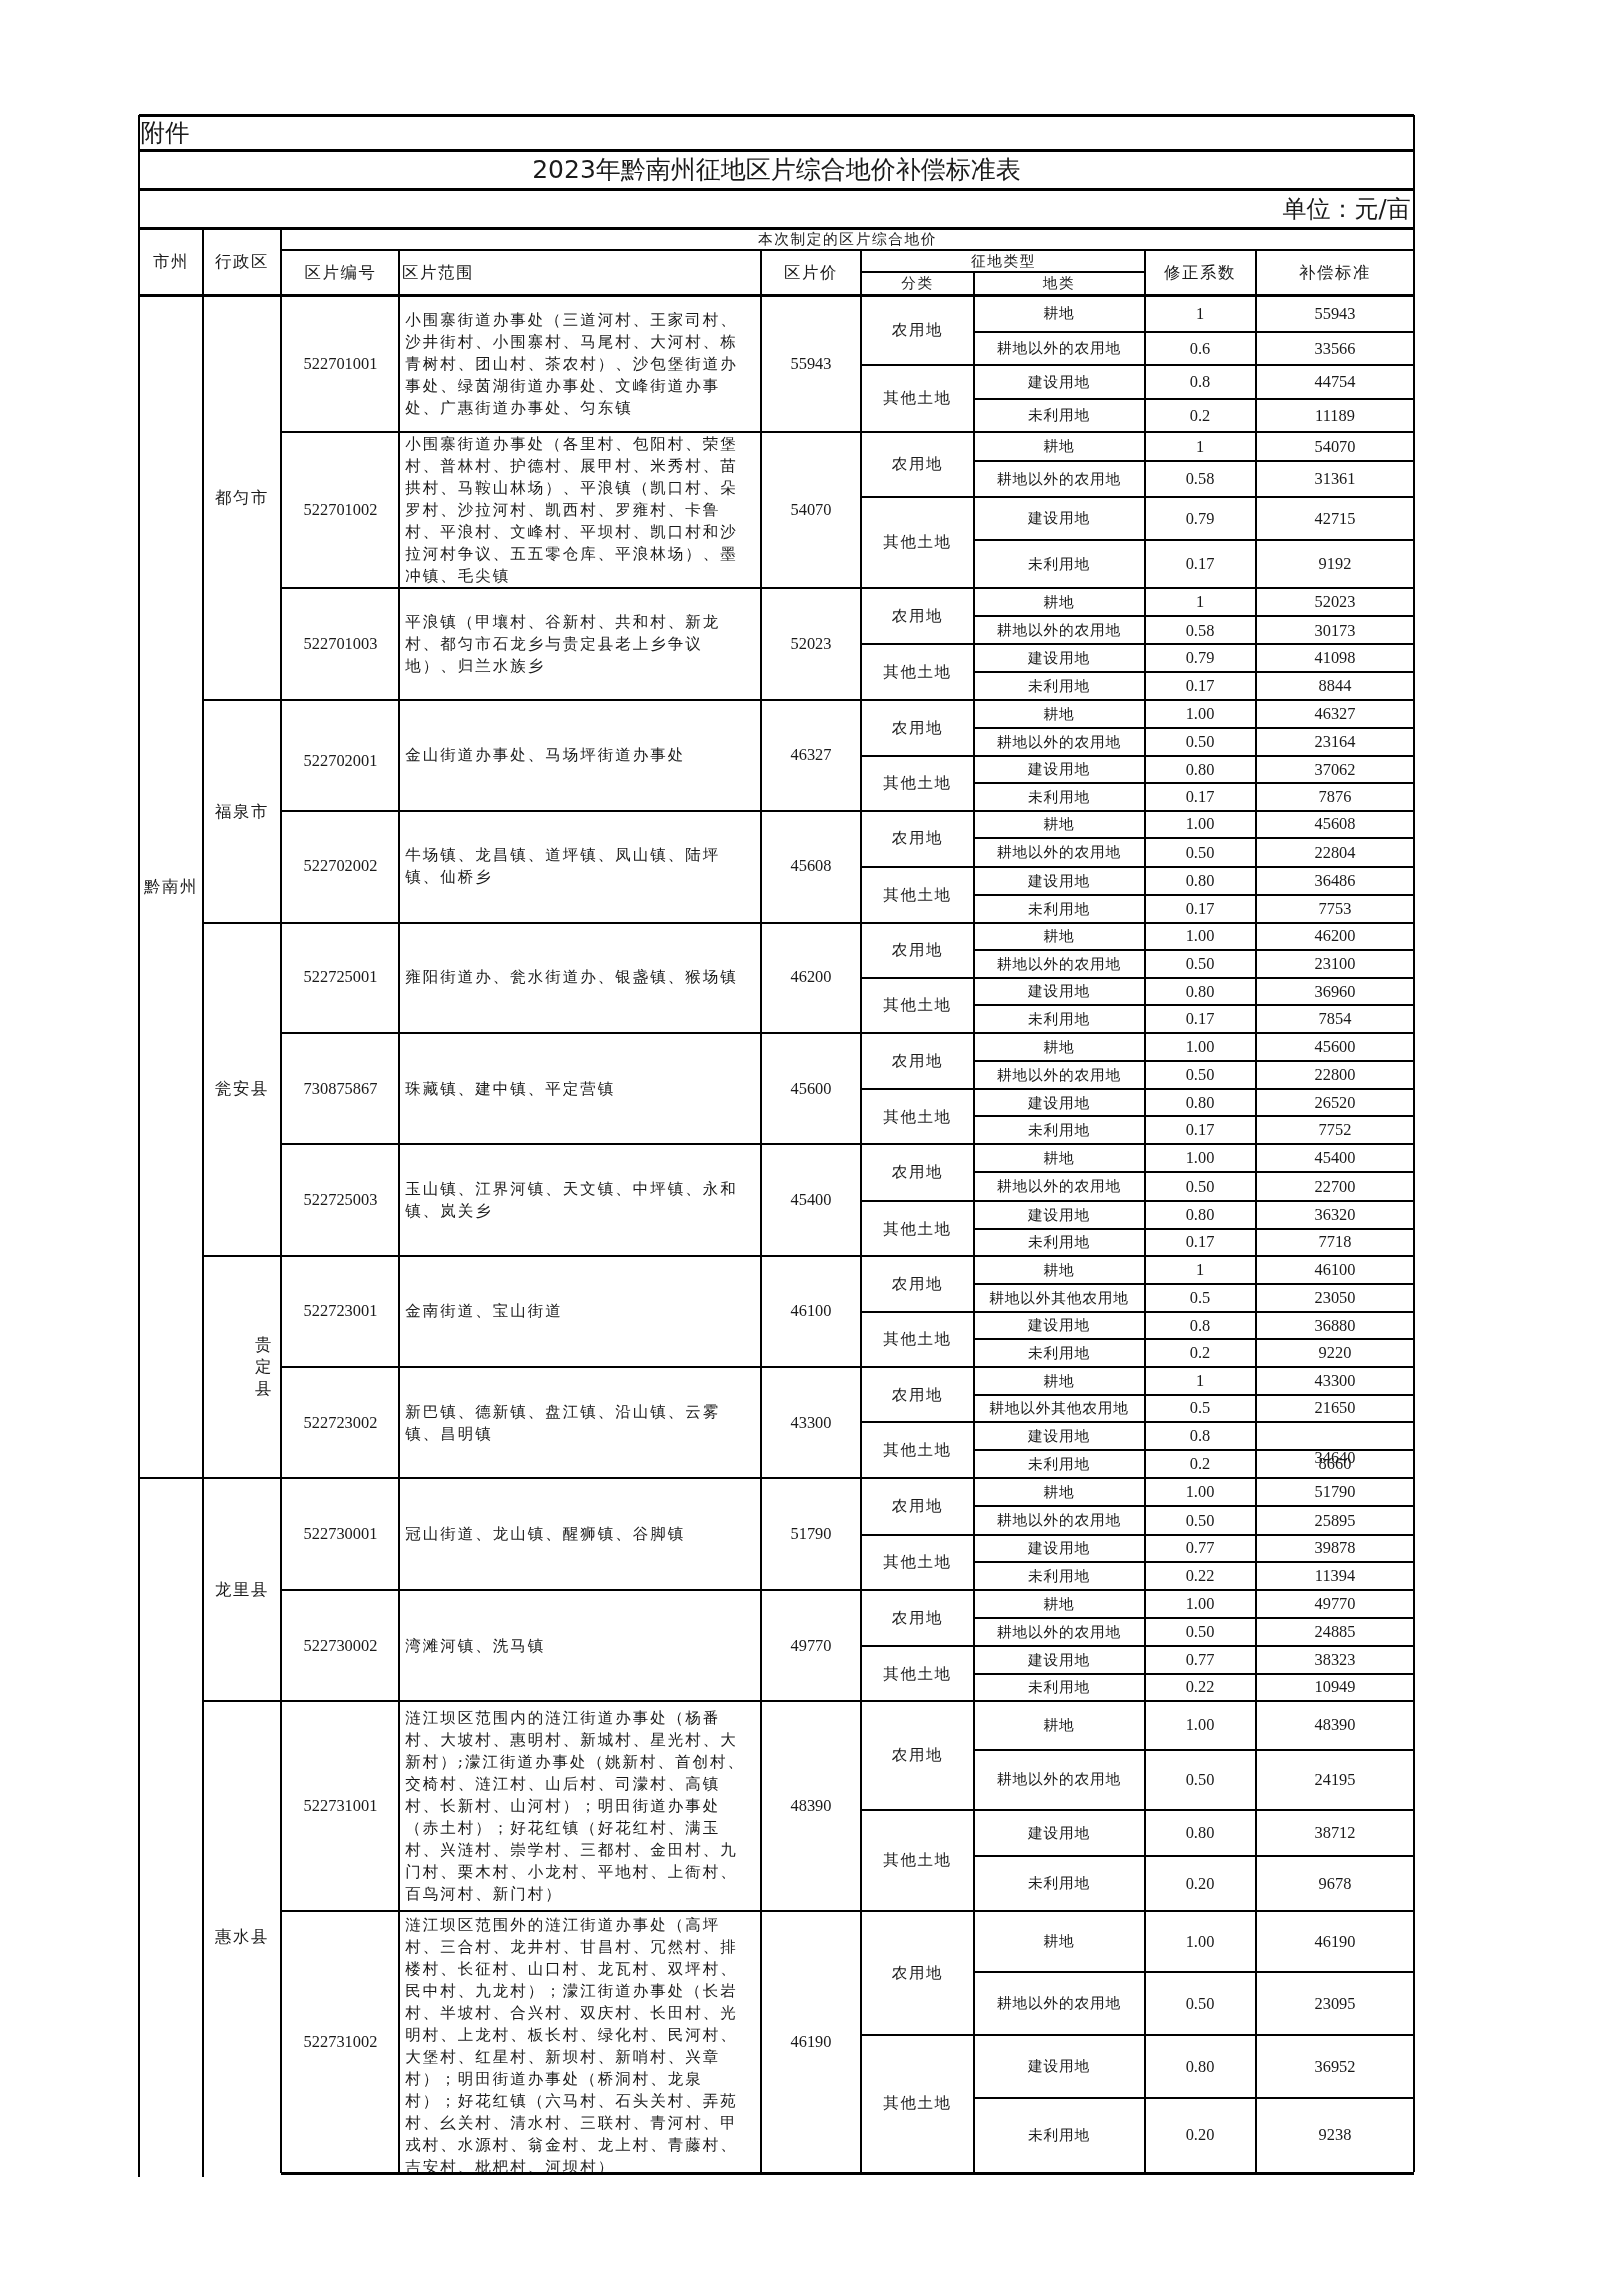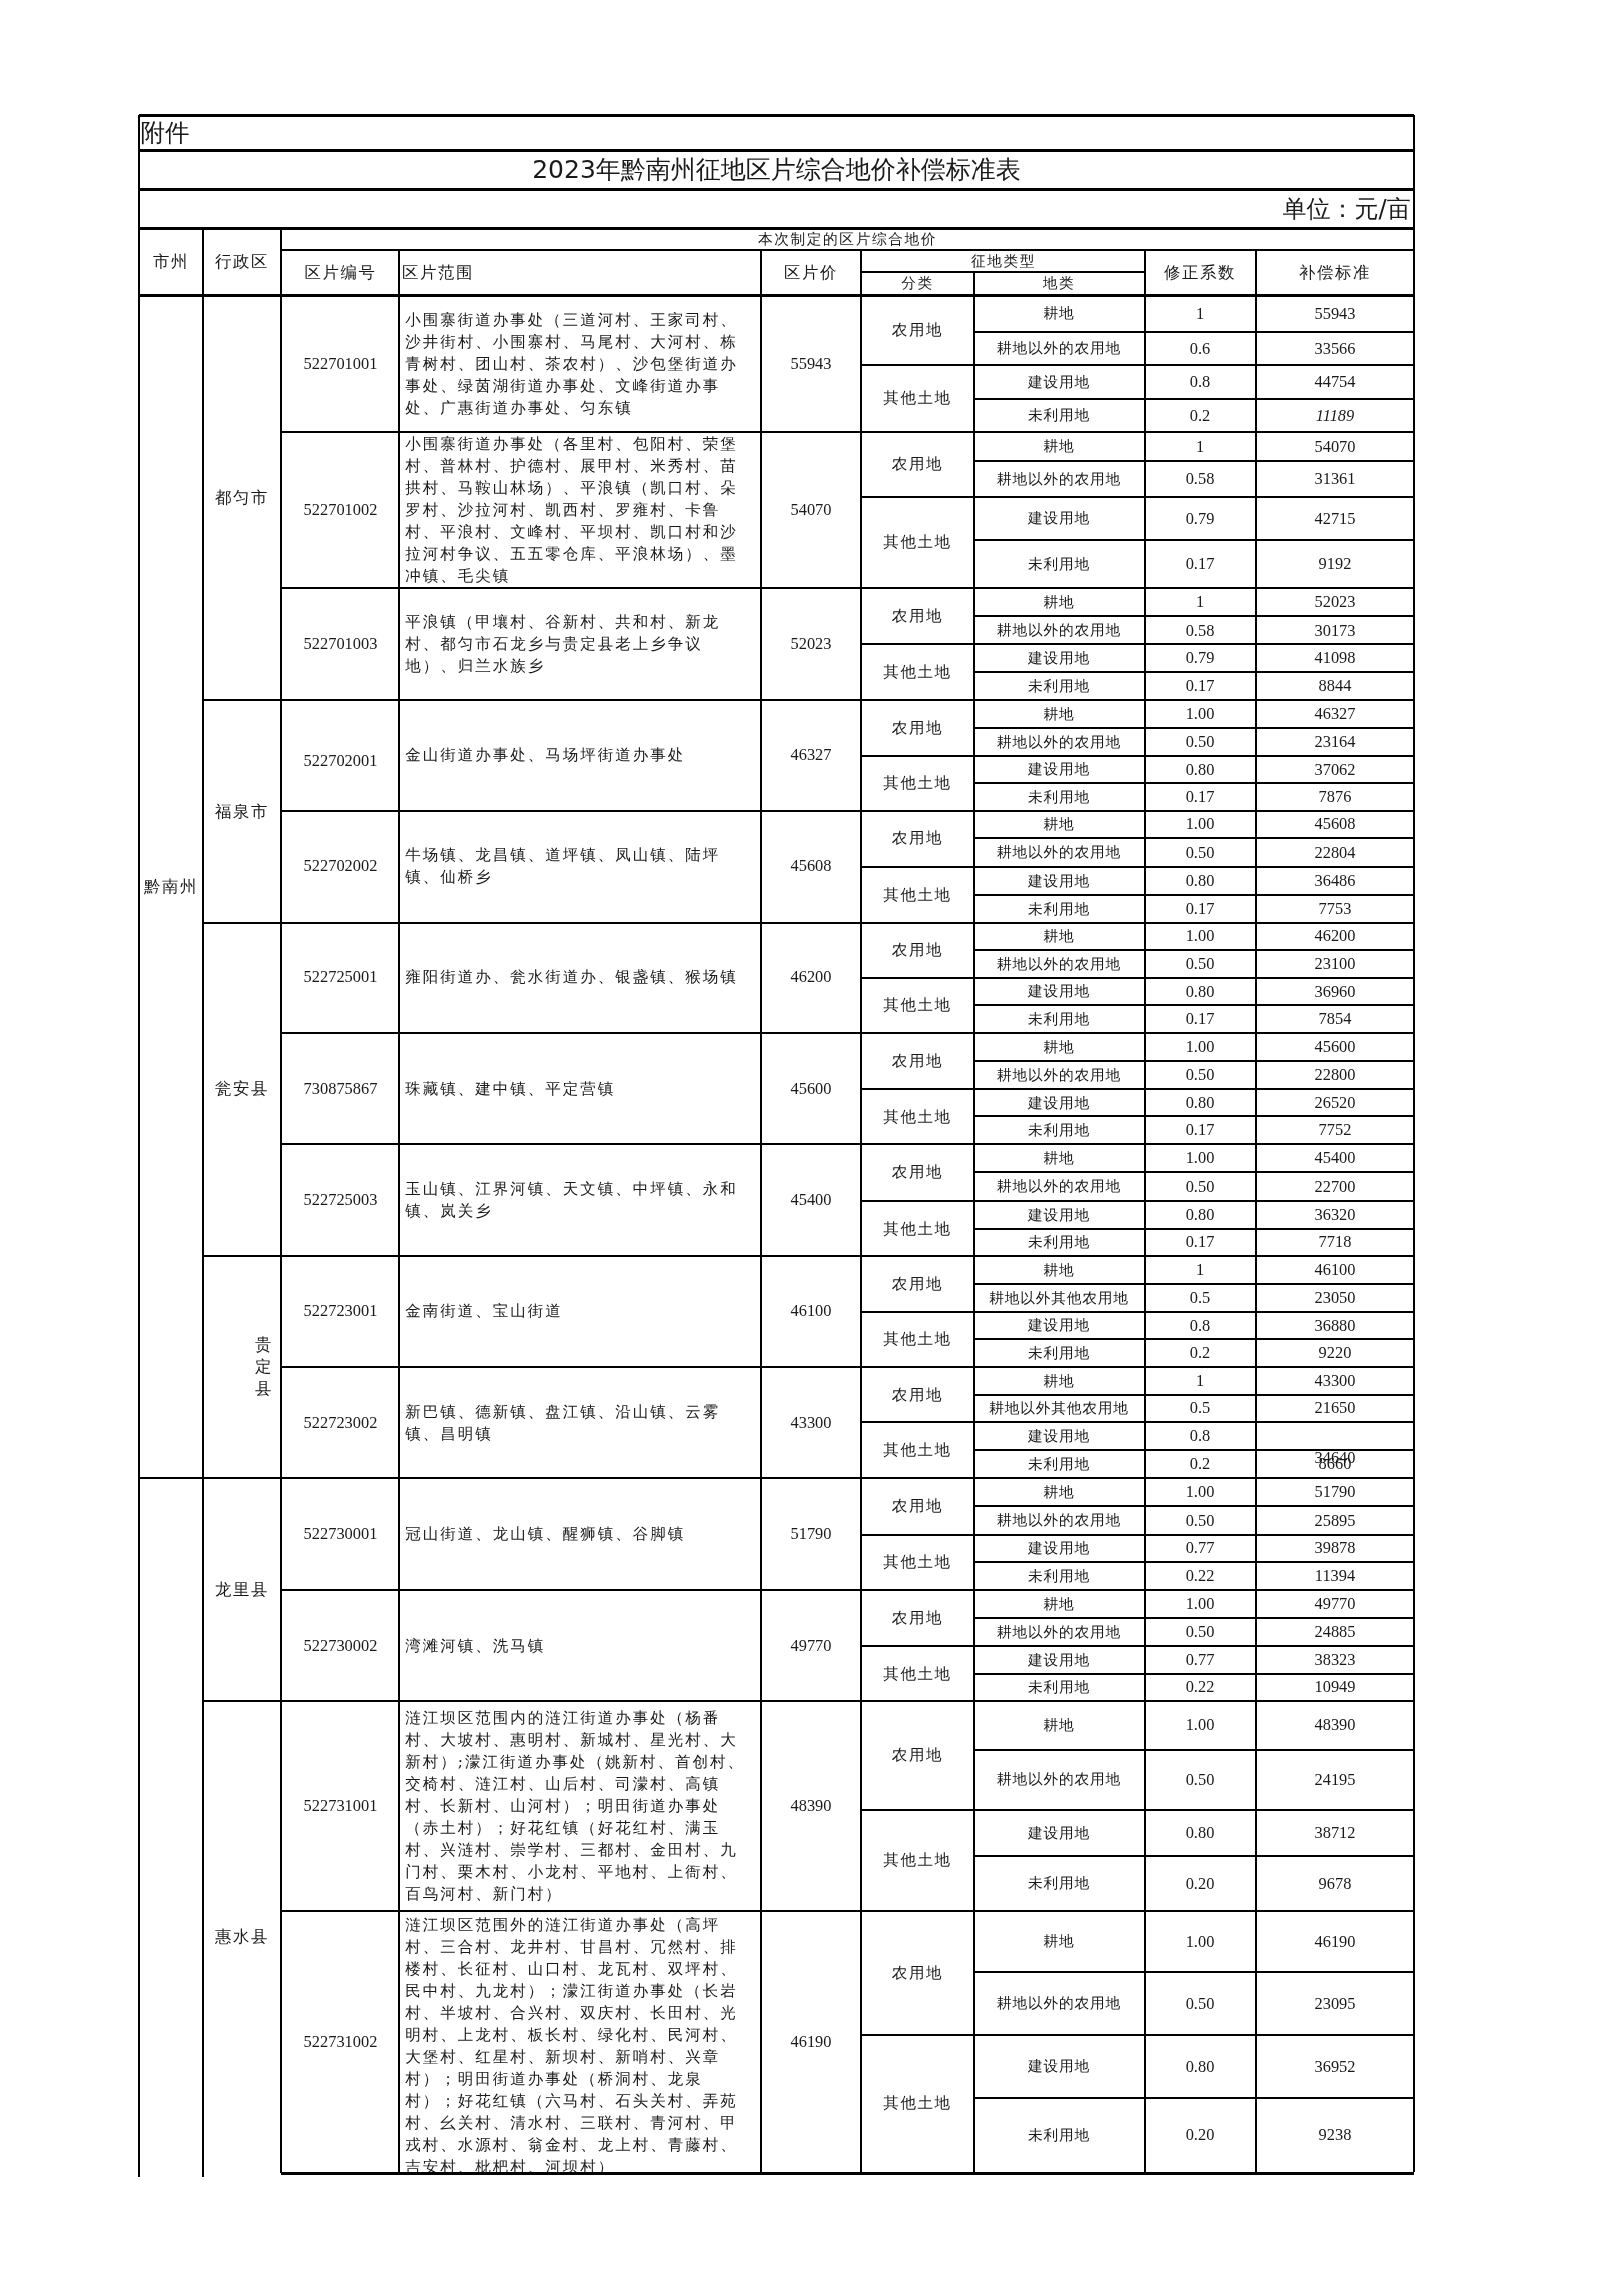--- a/index.html
+++ b/index.html
@@ -58,21 +58,21 @@
       <div class="cell num" style="left: 1006px; top: 180px; width: 110px; height: 37px;">1</div>
       <div class="cell num" style="left: 1117px; top: 180px; width: 158px; height: 37px;">55943</div>
       <div class="cell small" style="left: 834px; top: 217px; width: 172px; height: 33px; font-size: 14.7px; letter-spacing: 0.8px;">耕地以外的农用地</div>
       <div class="cell num" style="left: 1006px; top: 217px; width: 110px; height: 33px;">0.6</div>
       <div class="cell num" style="left: 1117px; top: 217px; width: 158px; height: 33px;">33566</div>
       <div class="cell small" style="left: 834px; top: 250px; width: 172px; height: 34px; font-size: 14.7px; letter-spacing: 0.8px;">建设用地</div>
       <div class="cell num" style="left: 1006px; top: 250px; width: 110px; height: 34px;">0.8</div>
       <div class="cell num" style="left: 1117px; top: 250px; width: 158px; height: 34px;">44754</div>
       <div class="cell small" style="left: 834px; top: 284px; width: 172px; height: 33px; font-size: 14.7px; letter-spacing: 0.8px;">未利用地</div>
       <div class="cell num" style="left: 1006px; top: 284px; width: 110px; height: 33px;">0.2</div>
-      <div class="cell num" style="left: 1117px; top: 284px; width: 158px; height: 33px; font-style: italic;">11189</div>
+      <div class="cell num" style="left: 1117px; top: 284px; width: 158px; height: 33px;">11189</div>
       <div class="cell num" style="left: 142px; top: 317px; width: 119px; height: 156px;">522701002</div>
       <div class="cell " style="left: 263px; top: 317px; width: 358px; height: 156px; overflow: hidden; align-items: center; justify-content: flex-start;">
         <span class="range-text">小围寨街道办事处（各里村、包阳村、荣堡村、普林村、护德村、展甲村、米秀村、苗拱村、马鞍山林场）、平浪镇（凯口村、朵罗村、沙拉河村、凯西村、罗雍村、卡鲁村、平浪村、文峰村、平坝村、凯口村和沙拉河村争议、五五零仓库、平浪林场）、墨冲镇、毛尖镇</span>
       </div>
       <div class="cell num" style="left: 622px; top: 317px; width: 100px; height: 156px;">54070</div>
       <div class="cell small" style="left: 722px; top: 317px; width: 113px; height: 65px;">农用地</div>
       <div class="cell small" style="left: 722px; top: 382px; width: 113px; height: 91px;">其他土地</div>
       <div class="cell small" style="left: 834px; top: 317px; width: 172px; height: 29.5px; font-size: 14.7px; letter-spacing: 0.8px;">耕地</div>
       <div class="cell num" style="left: 1006px; top: 317px; width: 110px; height: 29.5px;">1</div>
       <div class="cell num" style="left: 1117px; top: 317px; width: 158px; height: 29.5px;">54070</div>

